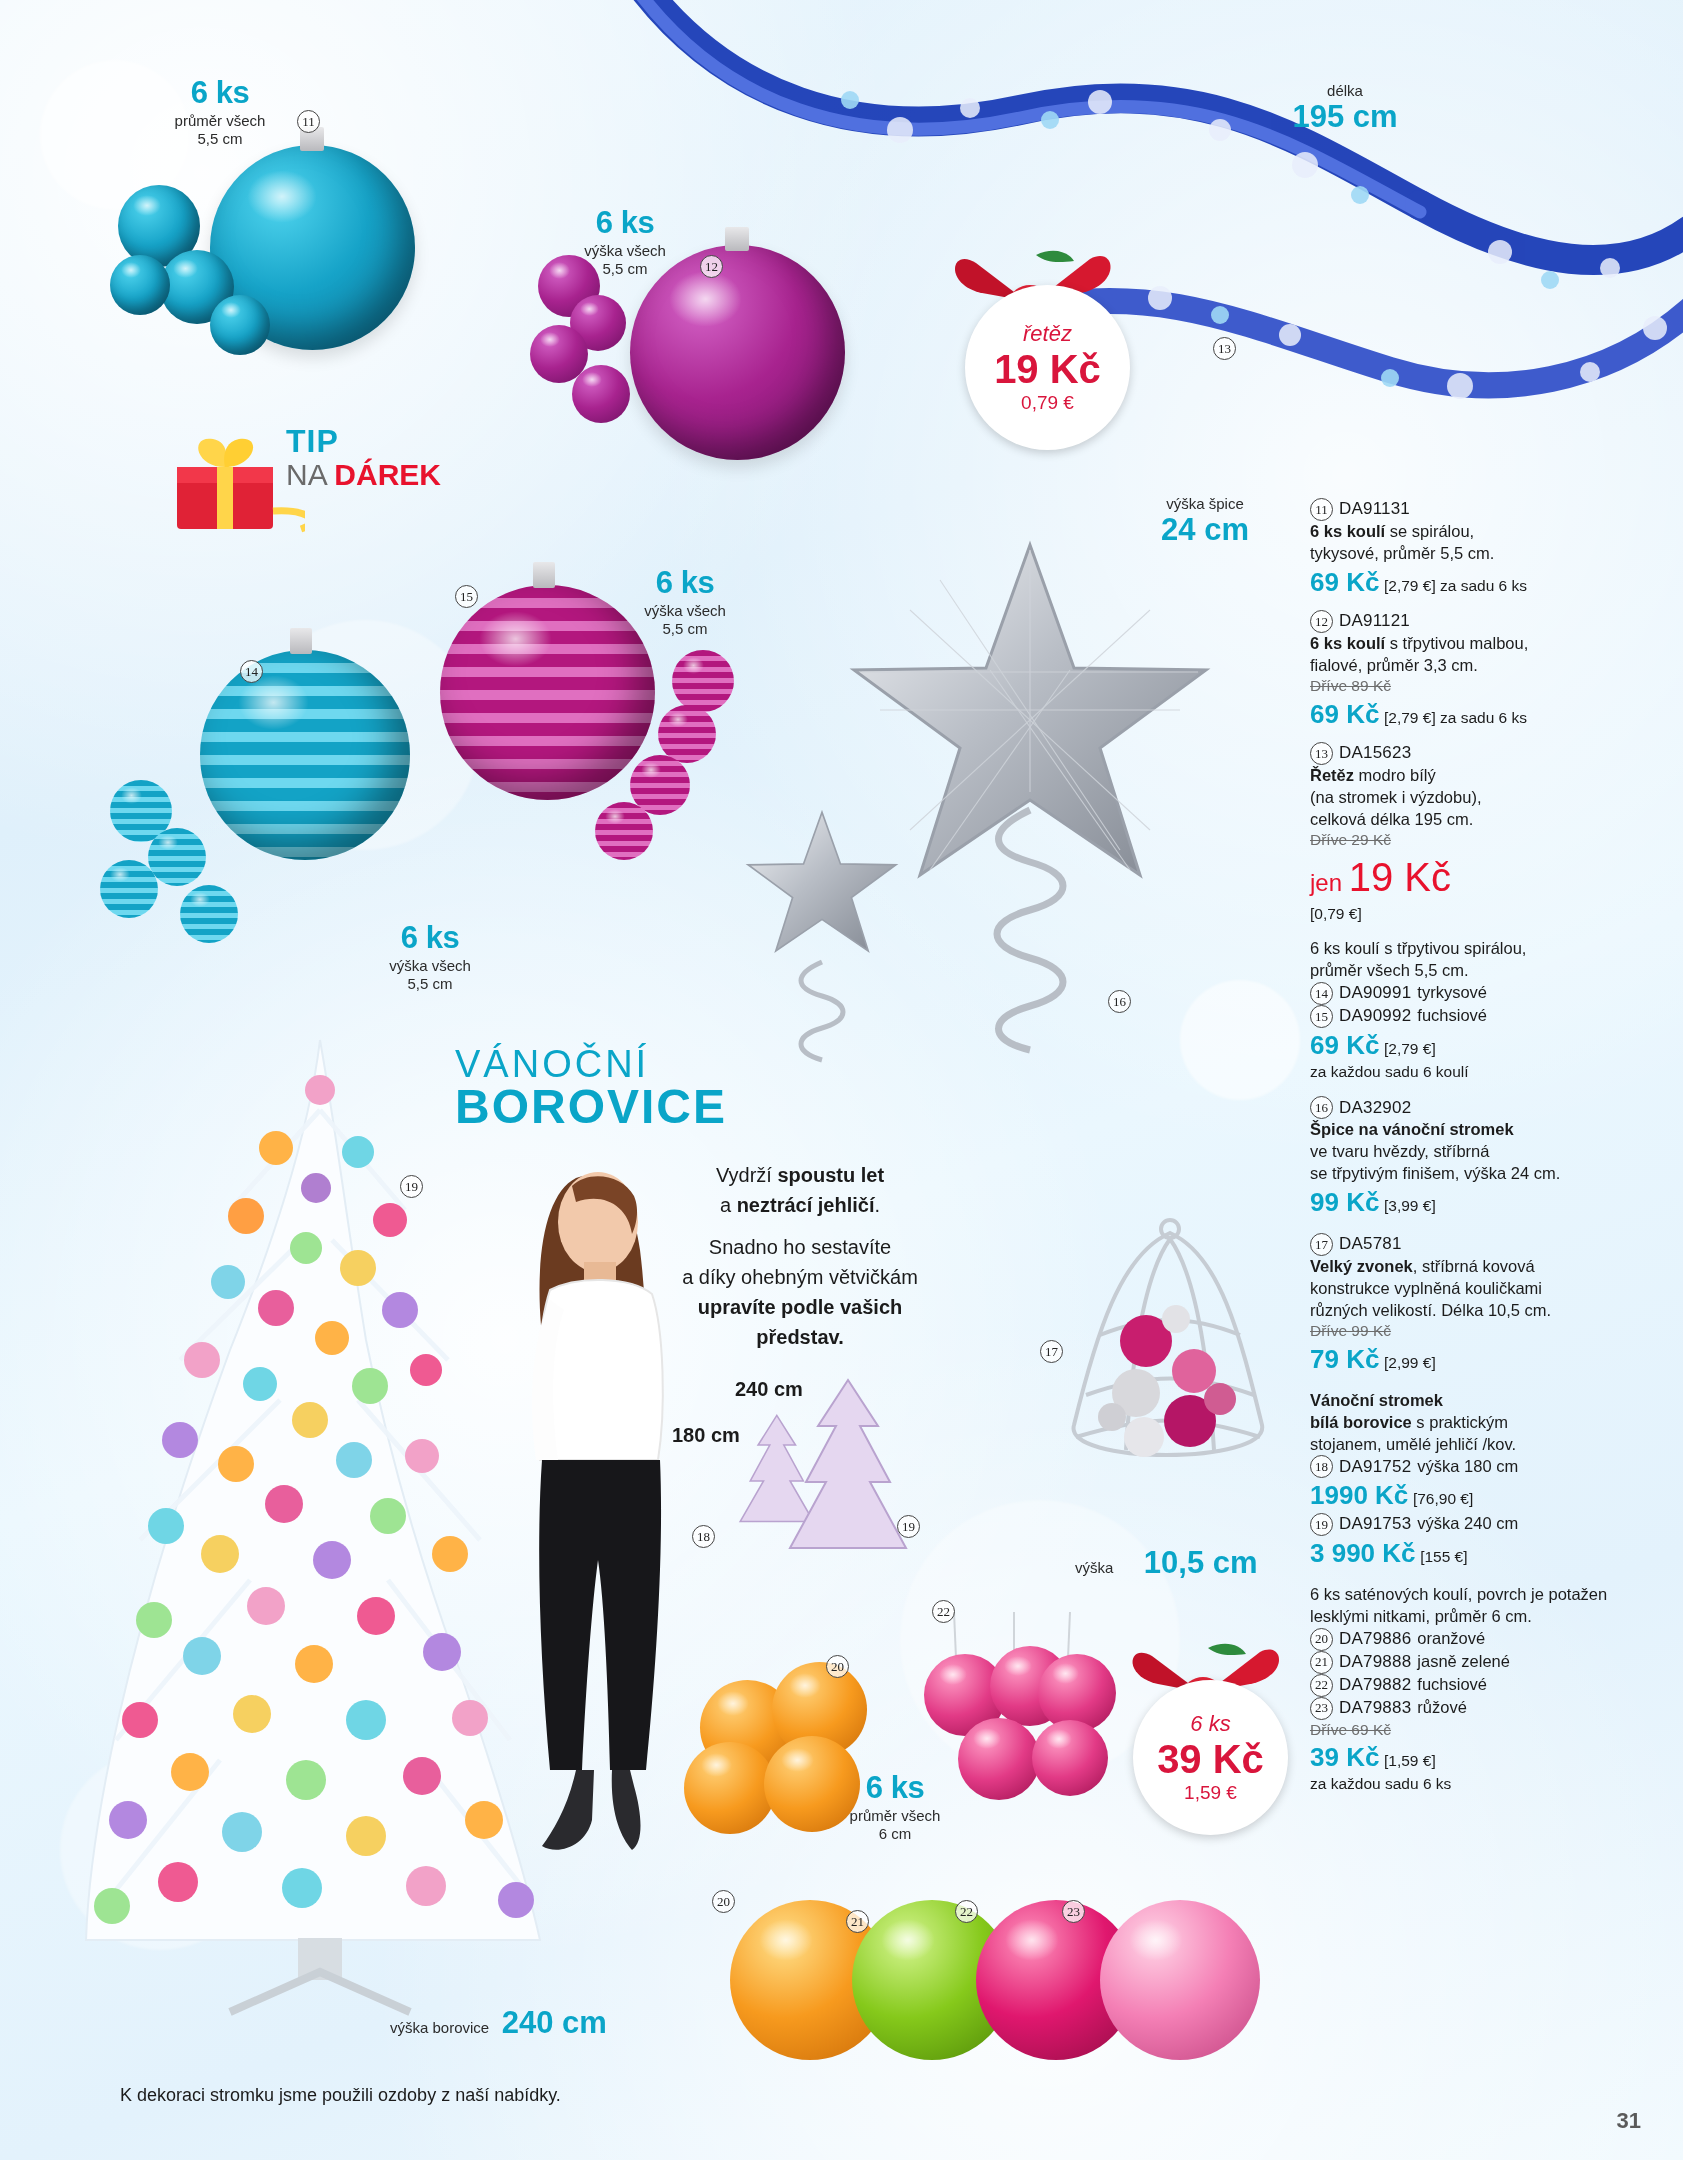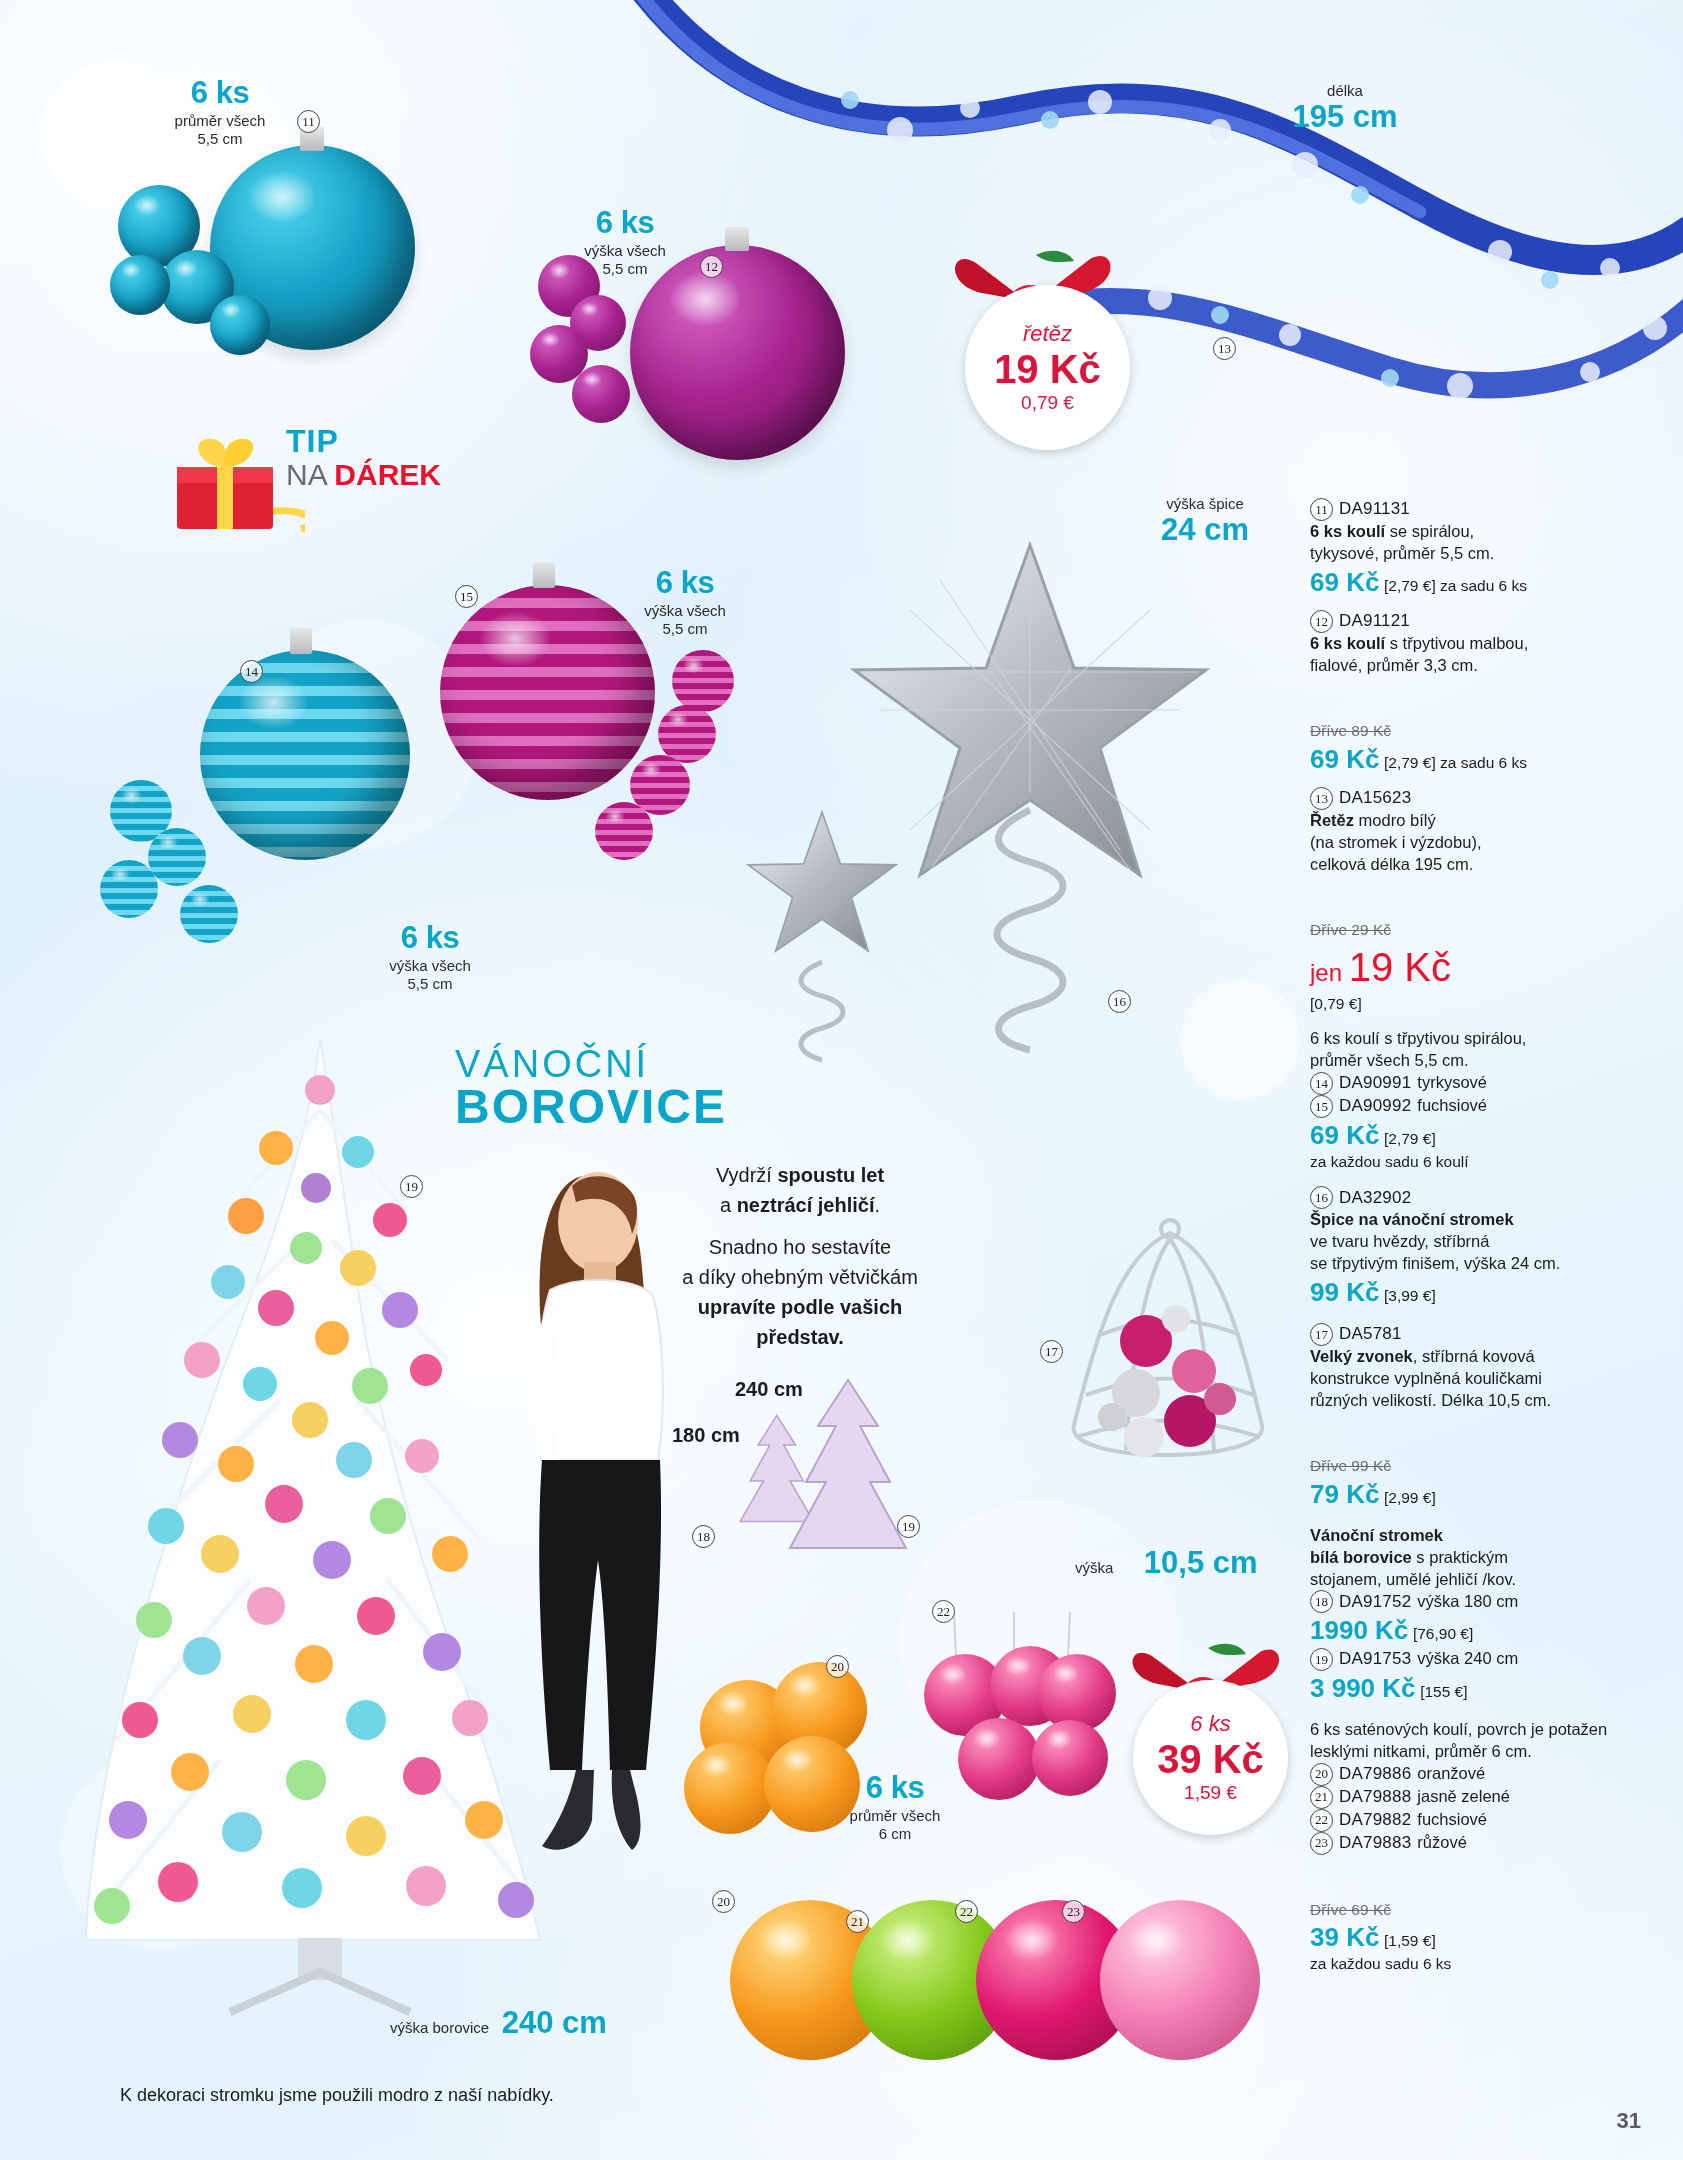--- a/index.html
+++ b/index.html
@@ -69,21 +69,21 @@
   .bubble .t1 { font-size:22px; font-style:italic; }
   .bubble .t2 { font-size:40px; font-weight:bold; line-height:1; margin-top:2px;}
   .bubble .t3 { font-size:19px; margin-top:3px;}
 
   
   .rail { position:absolute; left:1310px; top:498px; width:330px; font-size:16.5px; line-height:1.32; }
   .item { margin-bottom:11px; }
   .code { font-weight:normal; font-size:17px; letter-spacing:0.2px; }
   .desc { color:#1c1c1c; }
   .desc b { font-weight:bold; }
-  .old { color:#6d6d6d; text-decoration:line-through; font-size:15.5px;margin-top:45px; }
+  .old { color:#6d6d6d; text-decoration:line-through; font-size:15.5px; }
   .price { font-size:26px; font-weight:bold; color:#0aa5c8; }
   .price-note { font-size:15.5px; color:#1c1c1c; }
   .jen { color:#e8122d; font-size:24px; font-weight:normal; }
   .jen .big { font-size:40px; }
   .row-code { display:flex; align-items:center; gap:6px; }
 
   
   .headline { position:absolute; left:455px; top:1045px; line-height:1.0; }
   .headline .l1 { font-size:38px; color:#0aa5c8; letter-spacing:3px; }
   .headline .l2 { font-size:48px; color:#0aa5c8; font-weight:bold; letter-spacing:2px; }
@@ -510,21 +510,21 @@
 <span class="circ abs" style="left:712px;top:1890px;">20</span>
 <span class="circ abs" style="left:846px;top:1910px;">21</span>
 <span class="circ abs" style="left:955px;top:1900px;">22</span>
 <span class="circ abs" style="left:1062px;top:1900px;">23</span>
 
 <div class="abs" style="left:390px;top:2005px;">
   <span class="dim-small">výška borovice</span>
   <span class="bignum" style="margin-left:8px;">240 cm</span>
 </div>
 
-<div class="footnote">K dekoraci stromku jsme použili modro z naší nabídky.</div>
+<div class="footnote">K dekoraci stromku jsme použili ozdoby z naší nabídky.</div>
 <div class="pagenum">31</div>
 
 <div class="rail">
 
   <div class="item">
     <div class="row-code">
       <span class="circ">11</span>
       <span class="code">DA91131</span>
     </div>
     <div class="desc"><b>6 ks koulí</b><span> se spirálou,</span></div>

